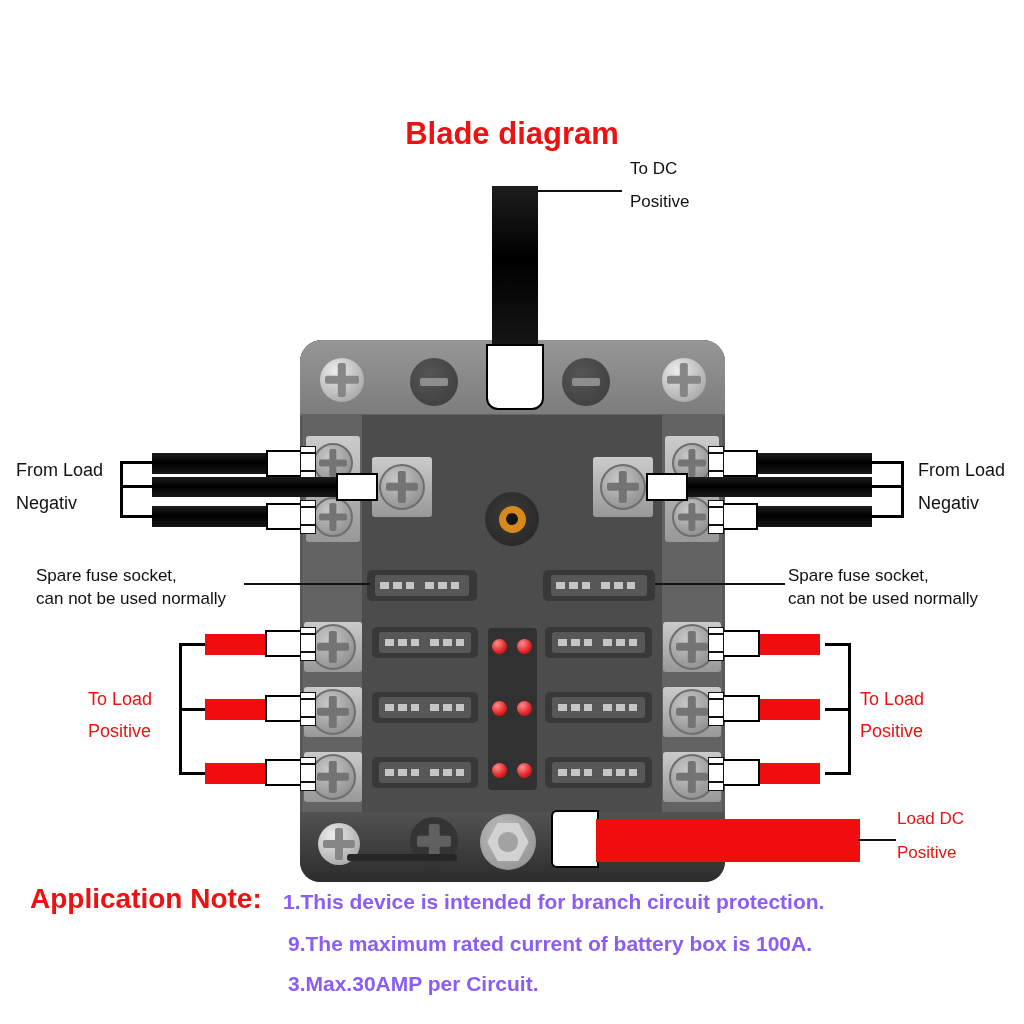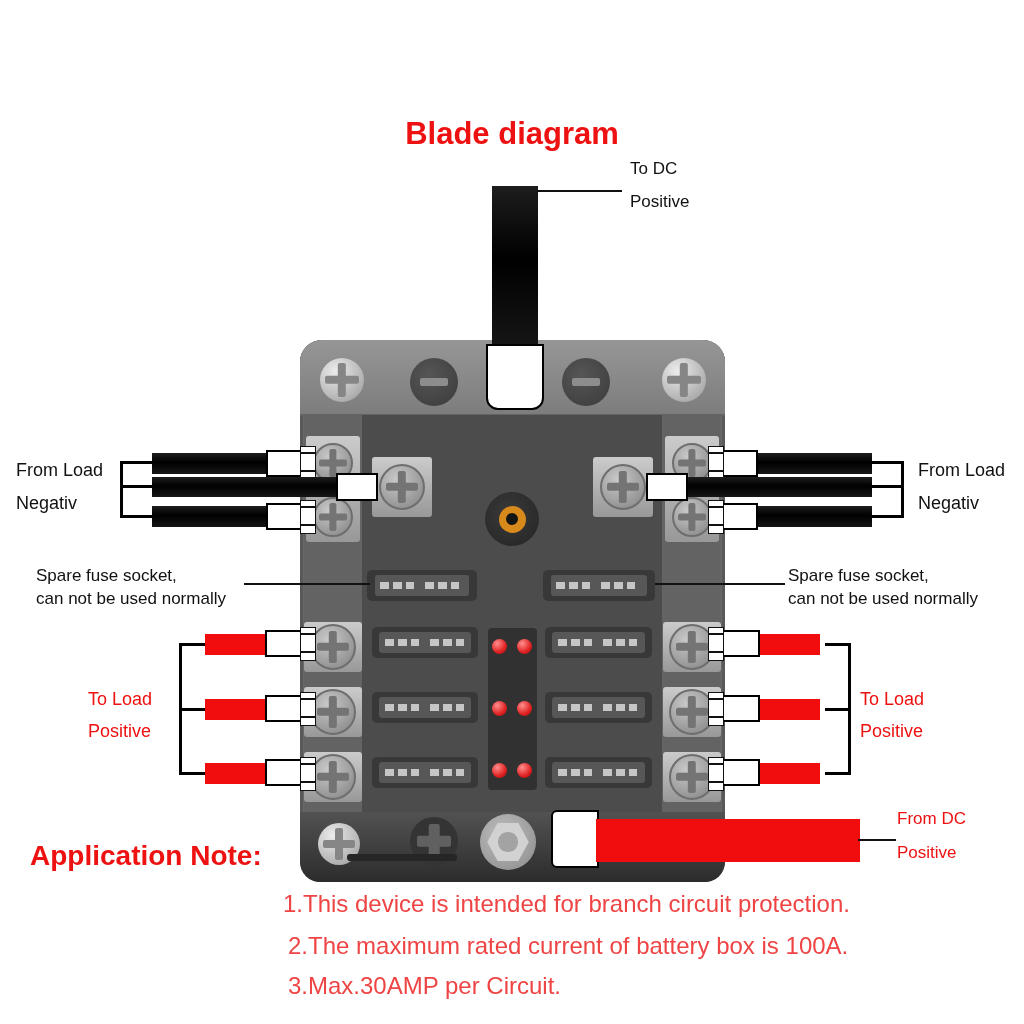--- a/index.html
+++ b/index.html
@@ -6,21 +6,21 @@
   .canvas{position:relative;width:1024px;height:1024px;background:#fff;overflow:hidden;
           font-family:"Liberation Sans",sans-serif;}
   .txt{position:absolute;line-height:1.05;white-space:nowrap;}
   .title{top:12px;left:0;right:0;text-align:center;font-size:38px;font-weight:bold;color:#153d8a;}
   .subtitle{top:70px;left:0;right:0;text-align:center;font-size:28px;color:#1b1b1b;}
   .wiring{top:118px;left:0;right:0;text-align:center;font-size:31px;font-weight:bold;color:#ee1111;}
   .lbl{font-size:18px;font-weight:normal;color:#111;}
   .lbl.sm{font-size:17px;}
   .lbl.red{color:#ee1111;}
   .note-label{font-size:28px;font-weight:bold;color:#ee1111;}
-  .note{font-size:24px;font-weight:normal;color:#ef4444;}
+  .note{font-size:21px;font-weight:bold;color:#8b5cf6;}
 
   
   .block{position:absolute;left:300px;top:340px;width:425px;height:542px;border-radius:22px;
          background:#787878;box-shadow:inset 0 0 0 3px #595959, inset 0 0 18px rgba(0,0,0,.35);}
   .top-band{position:absolute;left:0;top:0;width:425px;height:74px;border-radius:22px 22px 0 0;
             background:linear-gradient(180deg,#969696,#7d7d7d);border-bottom:2px solid #636363;}
   .mid-panel{position:absolute;left:4px;top:74px;width:417px;height:398px;background:#636363;}
   .deep-panel{position:absolute;left:62px;top:75px;width:300px;height:397px;background:#4c4c4c;}
   .bottom-band{position:absolute;left:0;top:472px;width:425px;height:70px;border-radius:0 0 20px 20px;
                background:linear-gradient(180deg,#525252,#2c2c2c);}
@@ -240,21 +240,21 @@
   <div class="lug" style="left:718px;top:759px;width:42px;height:27px;"></div>
   <div class="bolt" style="left:708px;top:757px;width:16px;height:34px;"></div>
   <div class="bracket r" style="left:825px;top:643px;width:26px;height:132px;"></div>
   <div class="tick" style="left:825px;top:708px;width:26px;"></div>
   <div class="txt lbl red" style="left:860px;top:690px;">To Load</div>
   <div class="txt lbl red" style="left:860px;top:722px;">Positive</div>
 
   <div class="lug" style="left:551px;top:810px;width:48px;height:58px;border-radius:6px 0 0 6px;"></div>
   <div class="wire-red" style="left:596px;top:819px;width:264px;height:43px;"></div>
   <div class="cline" style="left:858px;top:839px;width:38px;"></div>
-  <div class="txt lbl sm red" style="left:897px;top:810px;">From DC</div>
+  <div class="txt lbl sm red" style="left:897px;top:810px;">Load DC</div>
   <div class="txt lbl sm red" style="left:897px;top:844px;">Positive</div>
 
-  <div class="txt note-label" style="left:30px;top:841px;">Application Note:</div>
+  <div class="txt note-label" style="left:30px;top:884px;">Application Note:</div>
   <div class="txt note" style="left:283px;top:891px;">1.This device is intended for branch circuit protection.</div>
-  <div class="txt note" style="left:288px;top:933px;">2.The maximum rated current of battery box is 100A.</div>
+  <div class="txt note" style="left:288px;top:933px;">9.The maximum rated current of battery box is 100A.</div>
   <div class="txt note" style="left:288px;top:973px;">3.Max.30AMP per Circuit.</div>
 
 </div>
 
 </body></html>

